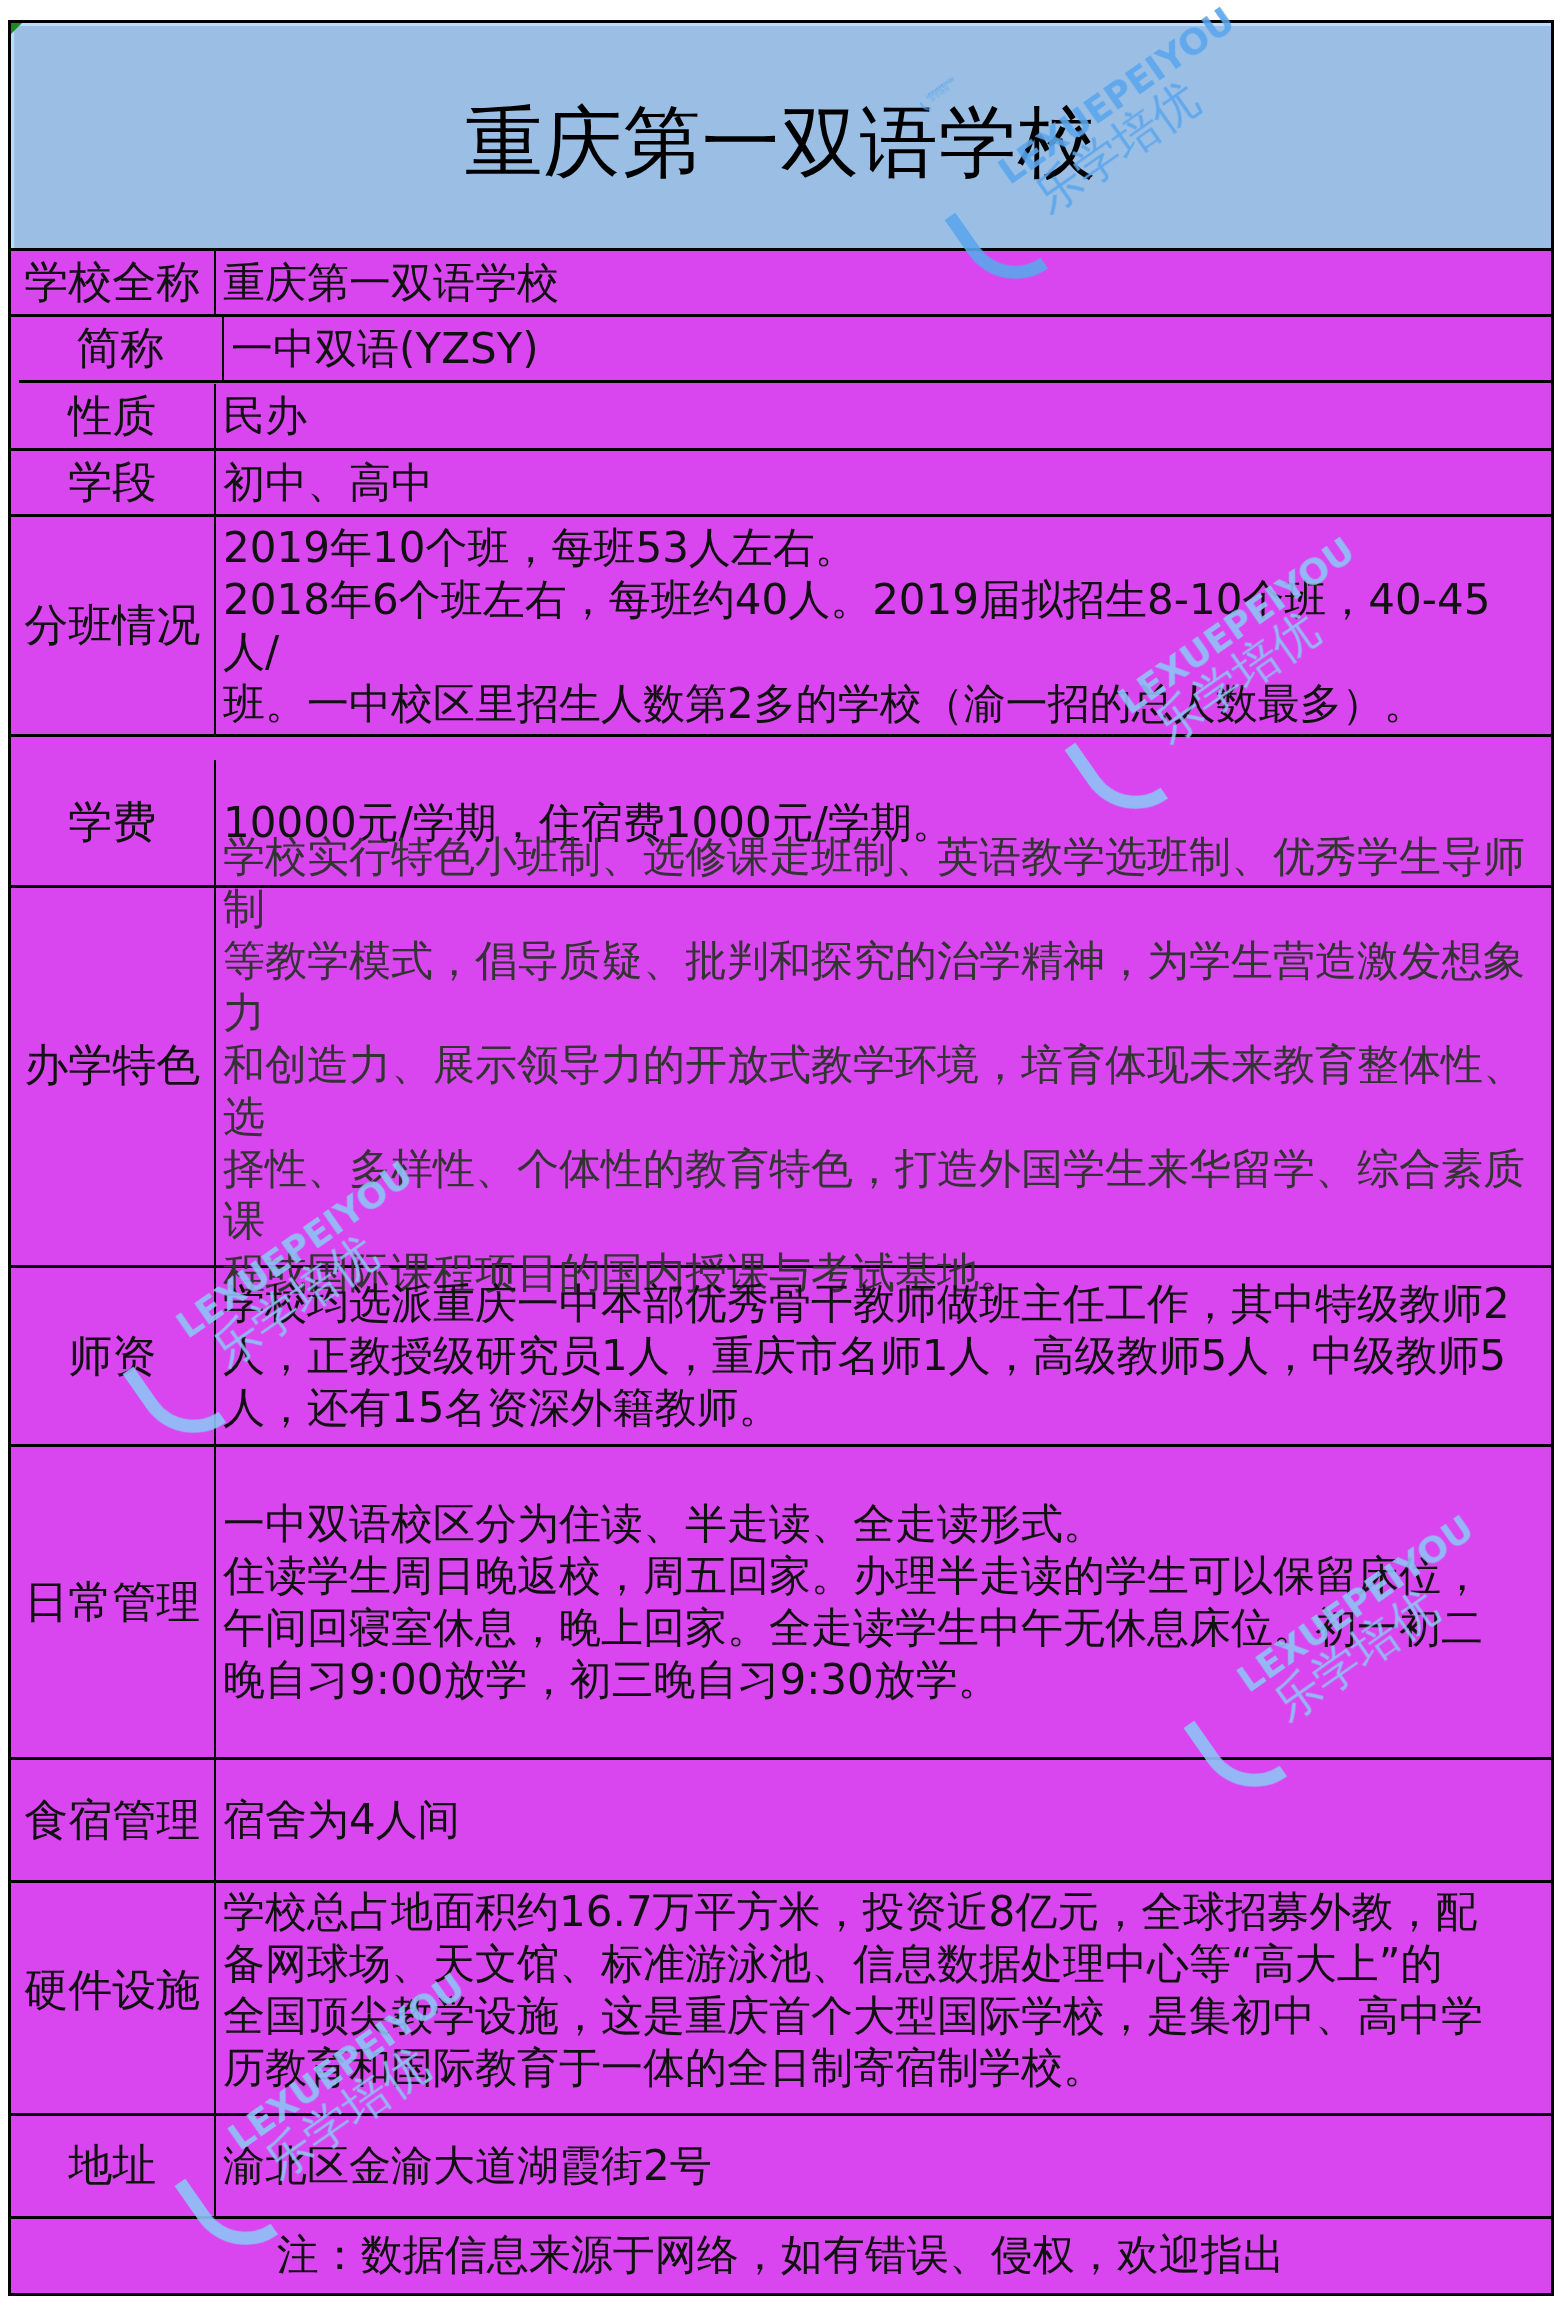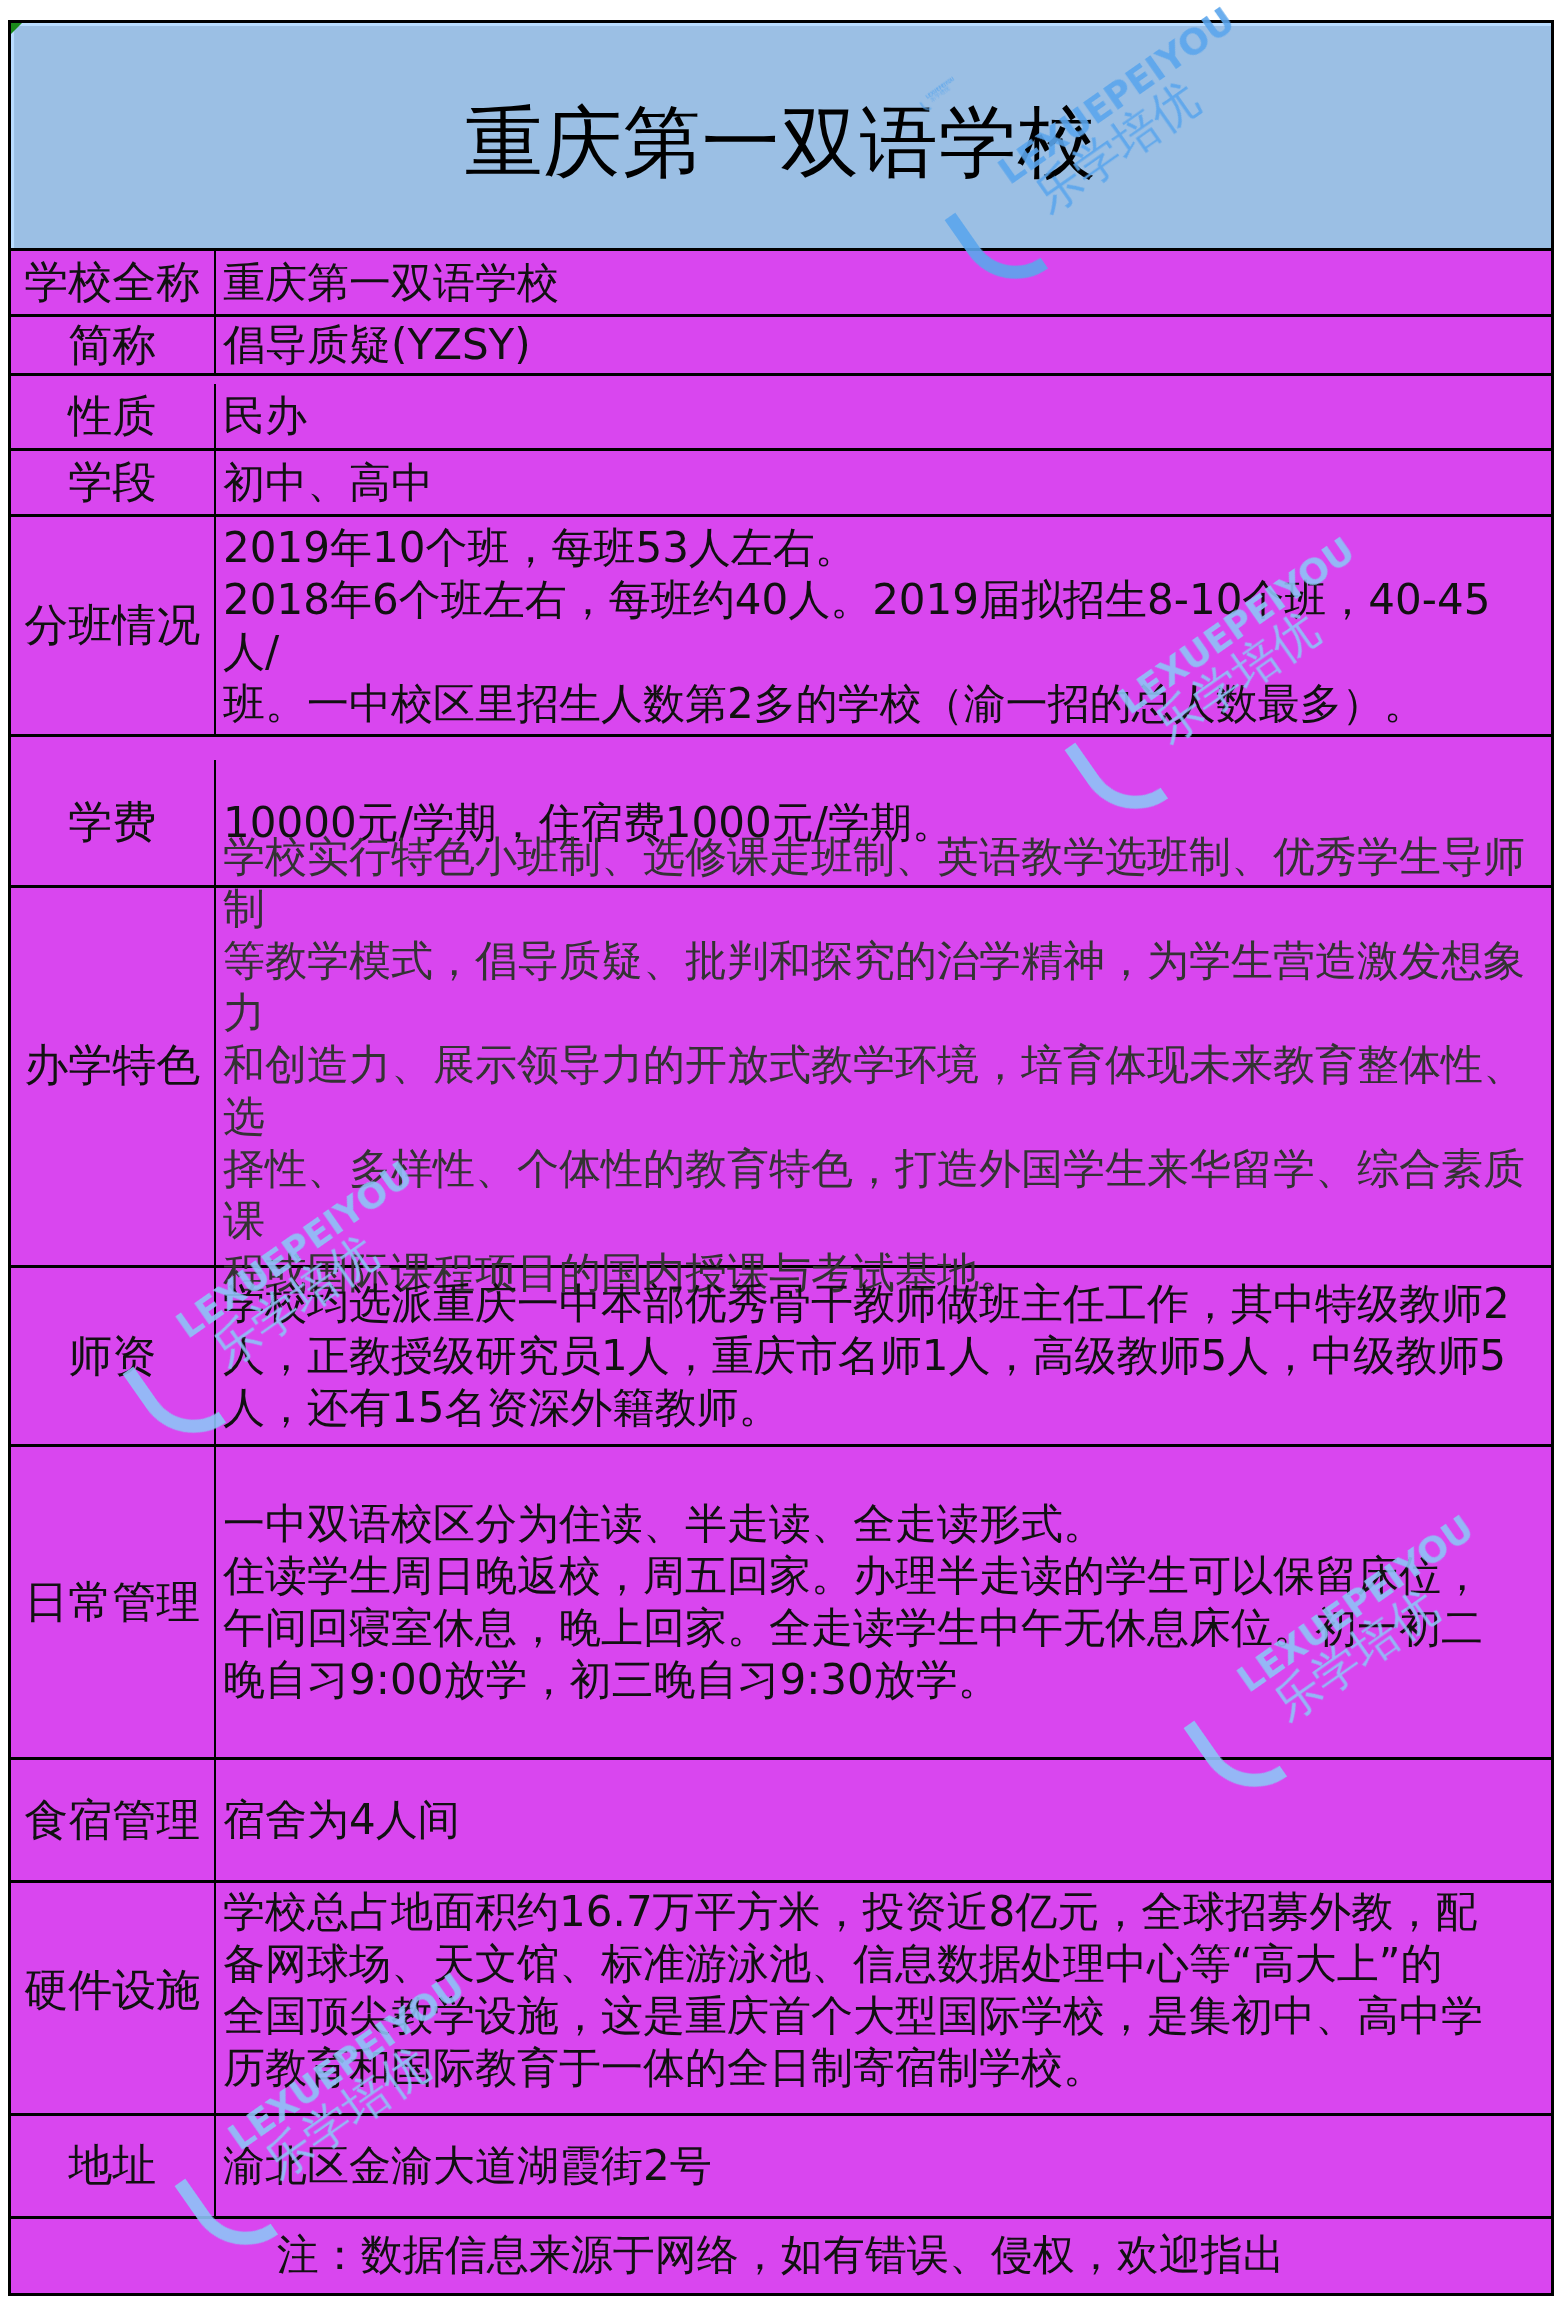--- a/index.html
+++ b/index.html
@@ -76,25 +76,25 @@
 
   <div class="row" style="top:228px;height:66px;">
     <div class="label-cell">学校全称</div>
     <div class="value-cell">
       <div class="lines">
           <span>重庆第一双语学校</span>
         </div>
     </div>
   </div>
 
-  <div class="row" style="top:294px;height:59px;">
+  <div class="row" style="top:294px;height:66px;margin-left:8px;">
     <div class="label-cell">简称</div>
     <div class="value-cell">
       <div class="lines">
-          <span>倡导质疑(YZSY)</span>
+          <span>一中双语(YZSY)</span>
         </div>
     </div>
   </div>
 
   <div class="row" style="top:361px;height:67px;">
     <div class="label-cell">性质</div>
     <div class="value-cell">
       <div class="lines">
           <span>民办</span>
         </div>

